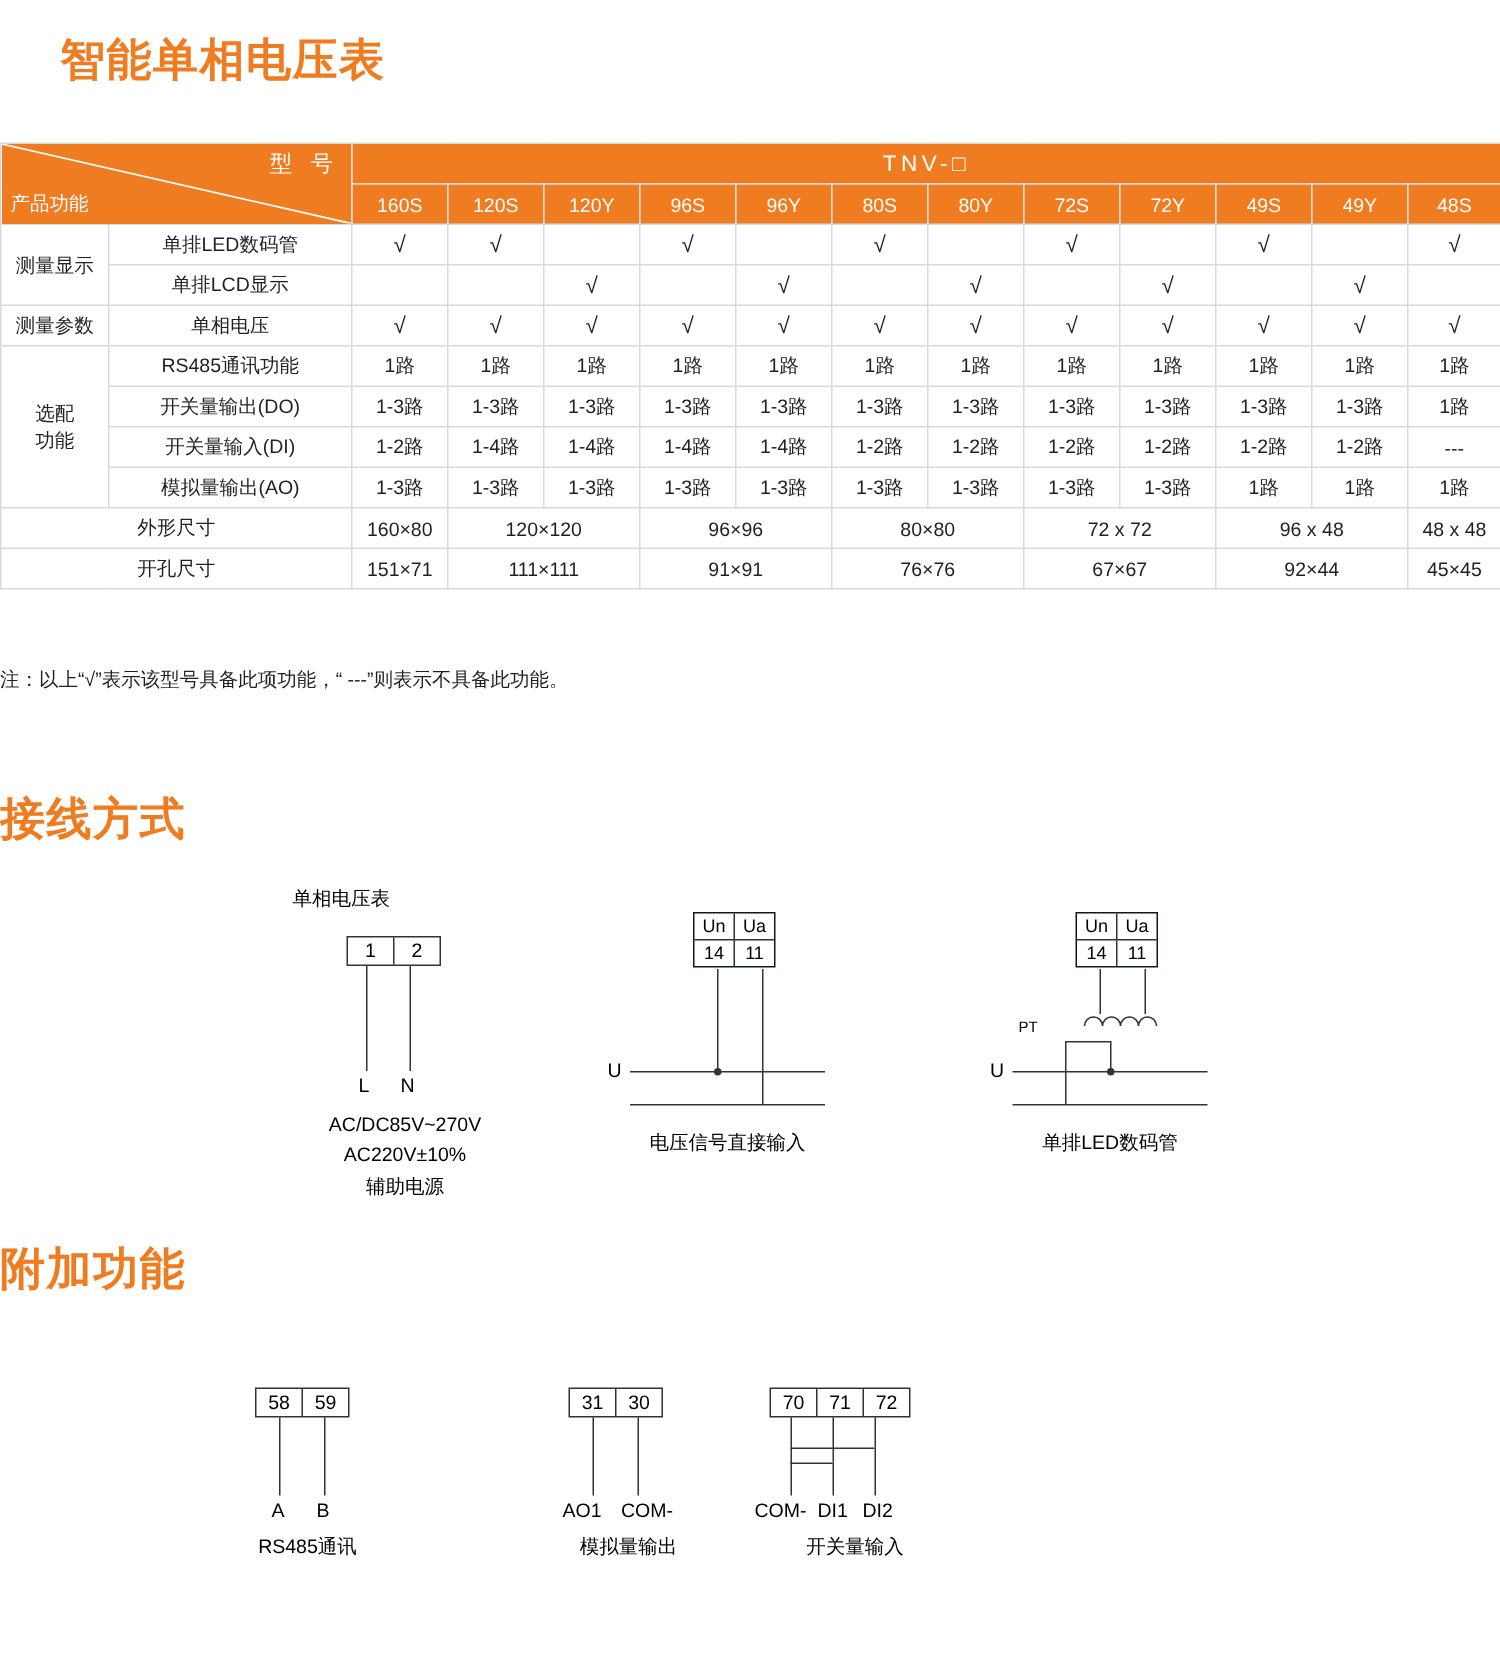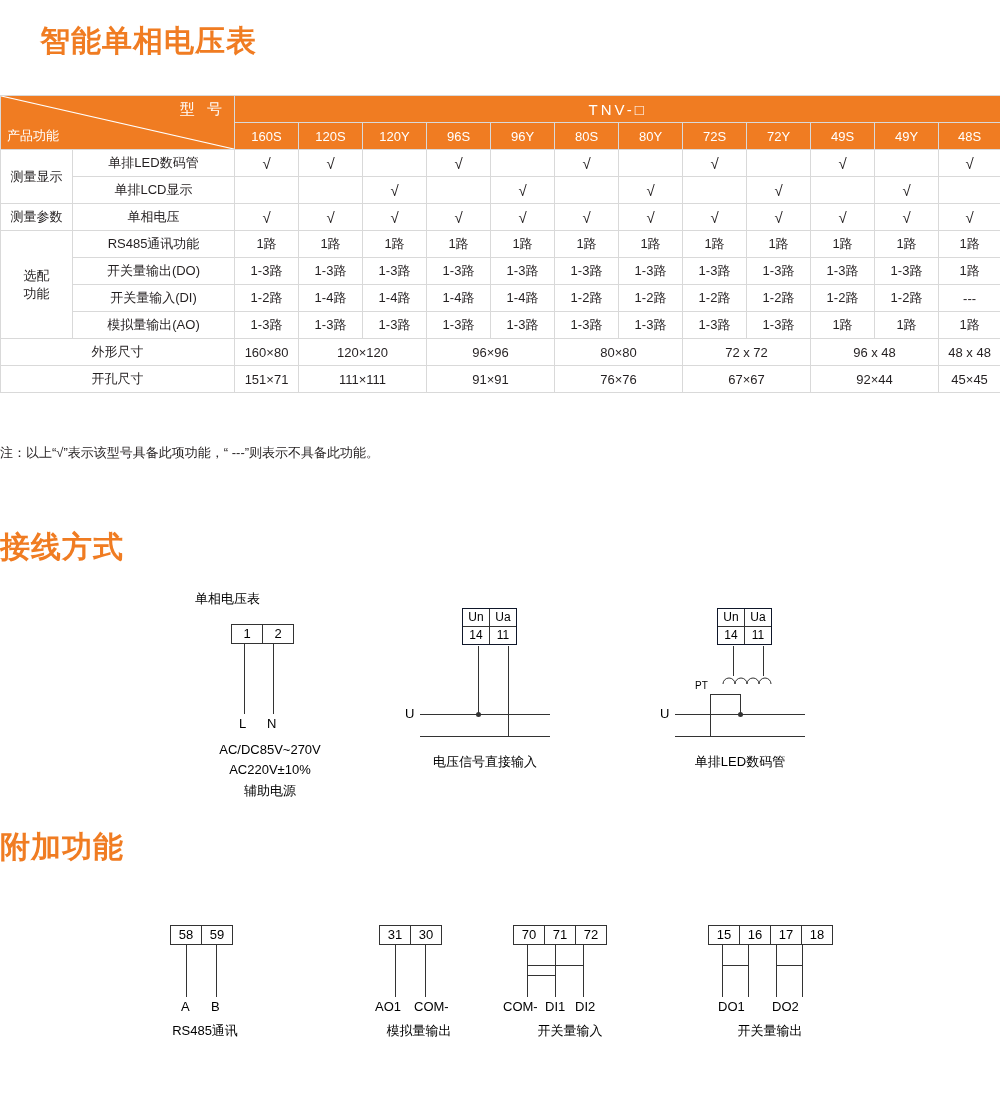--- a/index.html
+++ b/index.html
@@ -330,21 +330,21 @@
       <div class="r">
         <div class="cell">14</div>
         <div class="cell">11</div>
       </div>
     </div>
     <div class="vline" style="left:68px;top:38px;height:30px;"></div>
     <div class="vline" style="left:98px;top:38px;height:30px;"></div>
     <svg style="position:absolute;left:56px;top:62px;" width="60" height="16" viewBox="0 0 60 16">
       <path d="M2 14 A6 6 0 0 1 14 14 A6 6 0 0 1 26 14 A6 6 0 0 1 38 14 A6 6 0 0 1 50 14" fill="none" stroke="#333" stroke-width="1"></path>
     </svg>
-    <div class="lbl" style="left:30px;top:72px;font-size:10px;">PT</div>
+    <div class="lbl" style="left:14px;top:72px;font-size:10px;">PT</div>
     <div class="hline" style="left:45px;top:86px;width:30px;"></div>
     <div class="vline" style="left:75px;top:86px;height:20px;"></div>
     <div class="vline" style="left:45px;top:86px;height:42px;"></div>
     <div class="hline" style="left:10px;top:106px;width:130px;"></div>
     <div class="hline" style="left:10px;top:128px;width:130px;"></div>
     <div class="dot" style="left:73px;top:104px;"></div>
     <div class="lbl" style="left:-5px;top:98px;">U</div>
     <div class="cap" style="left:-30px;top:145px;width:210px;">单排LED数码管</div>
   </div>
 
@@ -386,31 +386,14 @@
     <div class="hline" style="left:22px;top:40px;width:56px;"></div>
     <div class="hline" style="left:22px;top:50px;width:28px;"></div>
     <div class="vline" style="left:50px;top:50px;height:22px;"></div>
     <div class="vline" style="left:78px;top:40px;height:32px;"></div>
     <div class="lbl" style="left:-2px;top:74px;">COM-</div>
     <div class="lbl" style="left:40px;top:74px;">DI1</div>
     <div class="lbl" style="left:70px;top:74px;">DI2</div>
     <div class="cap" style="left:-20px;top:97px;width:170px;">开关量输入</div>
   </div>
 
-  <div class="diagram" style="left:700px;top:925px;width:200px;height:120px;">
-    <div class="term-box" style="position:absolute;left:8px;top:0;">
-      <div class="cell">15</div>
-      <div class="cell">16</div>
-      <div class="cell">17</div>
-      <div class="cell">18</div>
-    </div>
-    <div class="vline" style="left:22px;top:20px;height:52px;"></div>
-    <div class="vline" style="left:48px;top:20px;height:52px;"></div>
-    <div class="vline" style="left:76px;top:20px;height:52px;"></div>
-    <div class="vline" style="left:102px;top:20px;height:52px;"></div>
-    <div class="hline" style="left:22px;top:40px;width:26px;"></div>
-    <div class="hline" style="left:76px;top:40px;width:26px;"></div>
-    <div class="lbl" style="left:18px;top:74px;">DO1</div>
-    <div class="lbl" style="left:72px;top:74px;">DO2</div>
-    <div class="cap" style="left:-15px;top:97px;width:170px;">开关量输出</div>
-  </div>
 
 </div>
 
 </body></html>

